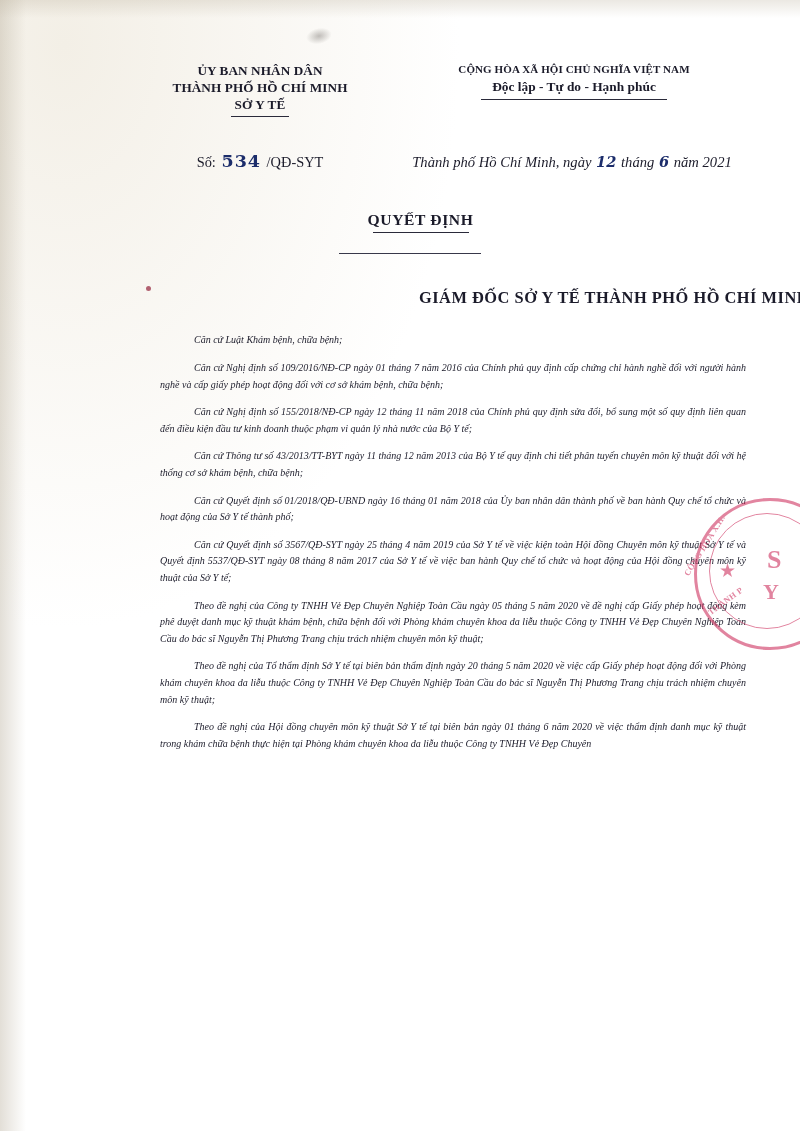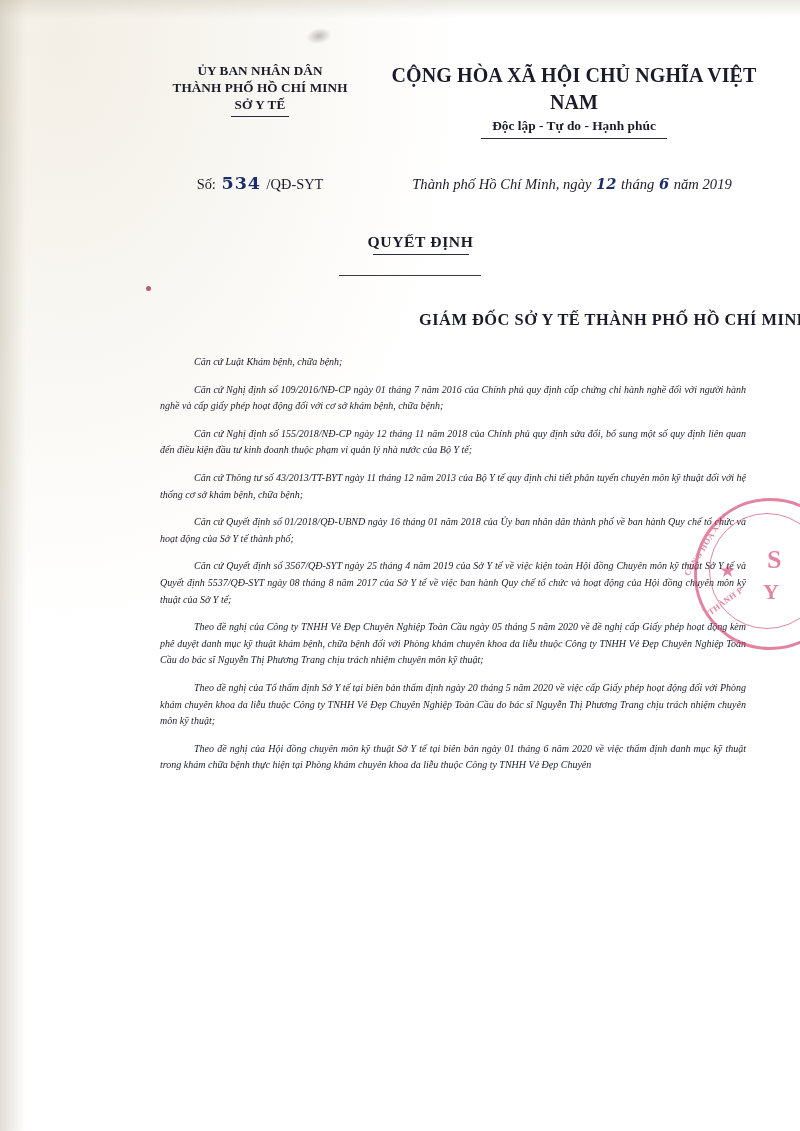--- a/index.html
+++ b/index.html
@@ -76,21 +76,21 @@
     background: #2a2a3a;
     margin: 3px auto 0 auto;
   }
   .nation-block {
     flex: 1;
     text-align: center;
     line-height: 1.35;
     padding-left: 18px;
   }
   .nation-line1 {
-    font-size: 20px;
+    font-size: 11px;
     font-weight: bold;
     letter-spacing: 0.1px;
   }
   .nation-line2 {
     font-size: 13.4px;
     font-weight: bold;
     margin-top: 1px;
   }
   .nation-underline {
     width: 186px;
@@ -287,21 +287,21 @@
         <span>Số:</span>
         <span class="num-hand">534</span>
         <span>/QĐ-SYT</span>
       </div>
       <div class="placedate">
         <span>Thành phố Hồ Chí Minh, ngày</span>
         <span class="date-hand">12</span>
         <span>tháng</span>
         <span class="date-hand">6</span>
         <span>năm</span>
-        <span>2019</span>
+        <span>2021</span>
       </div>
     </div>
 
     <div class="title-block">
       <div class="doc-title">QUYẾT ĐỊNH</div>
       <div class="title-underline"></div>
     </div>
 
     <div class="rule"></div>
 

